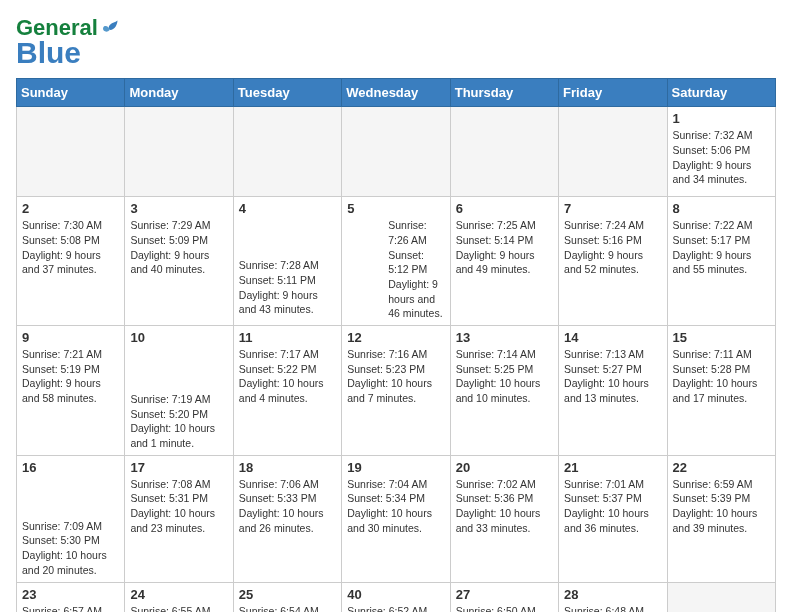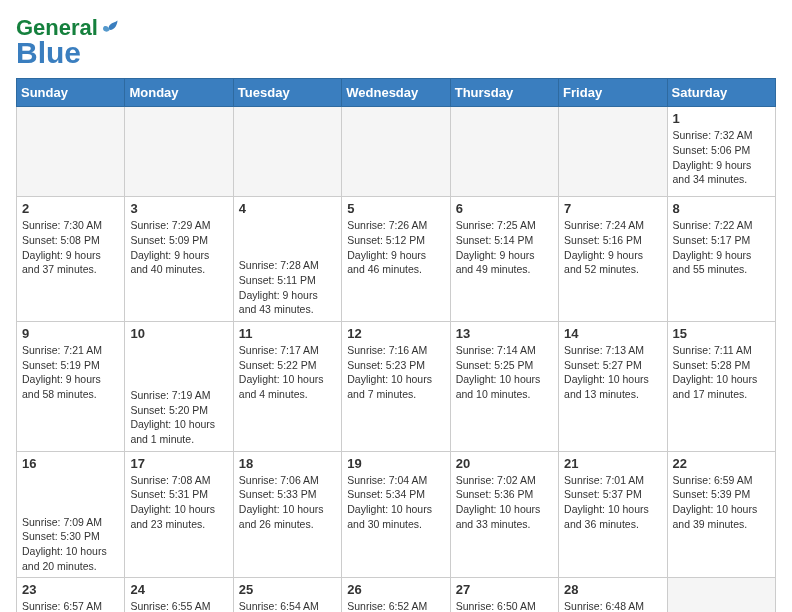--- a/index.html
+++ b/index.html
@@ -155,21 +155,21 @@
 Daylight: 9 hours and 40 minutes.</div>
         </td>
         <td>
           <span class="day-number">4</span>
           <div class="day-info" style="white-space: pre-line; margin-top: 42px;">Sunrise: 7:28 AM
 Sunset: 5:11 PM
 Daylight: 9 hours and 43 minutes.</div>
         </td>
         <td>
           <span class="day-number">5</span>
-          <div class="day-info" style="white-space: pre-line;">Sunrise: 7:26 AM
+          <div class="day-info" style="white-space: pre-line; margin-left: 41px;">Sunrise: 7:26 AM
 Sunset: 5:12 PM
 Daylight: 9 hours and 46 minutes.</div>
         </td>
         <td>
           <span class="day-number">6</span>
           <div class="day-info" style="white-space: pre-line;">Sunrise: 7:25 AM
 Sunset: 5:14 PM
 Daylight: 9 hours and 49 minutes.</div>
         </td>
         <td>
@@ -286,21 +286,21 @@
 Sunset: 5:42 PM
 Daylight: 10 hours and 46 minutes.</div>
         </td>
         <td>
           <span class="day-number">25</span>
           <div class="day-info" style="white-space: pre-line;">Sunrise: 6:54 AM
 Sunset: 5:43 PM
 Daylight: 10 hours and 49 minutes.</div>
         </td>
         <td>
-          <span class="day-number">26</span>
+          <span class="day-number">40</span>
           <div class="day-info" style="white-space: pre-line;">Sunrise: 6:52 AM
 Sunset: 5:45 PM
 Daylight: 10 hours and 53 minutes.</div>
         </td>
         <td>
           <span class="day-number">27</span>
           <div class="day-info" style="white-space: pre-line;">Sunrise: 6:50 AM
 Sunset: 5:47 PM
 Daylight: 10 hours and 56 minutes.</div>
         </td>

